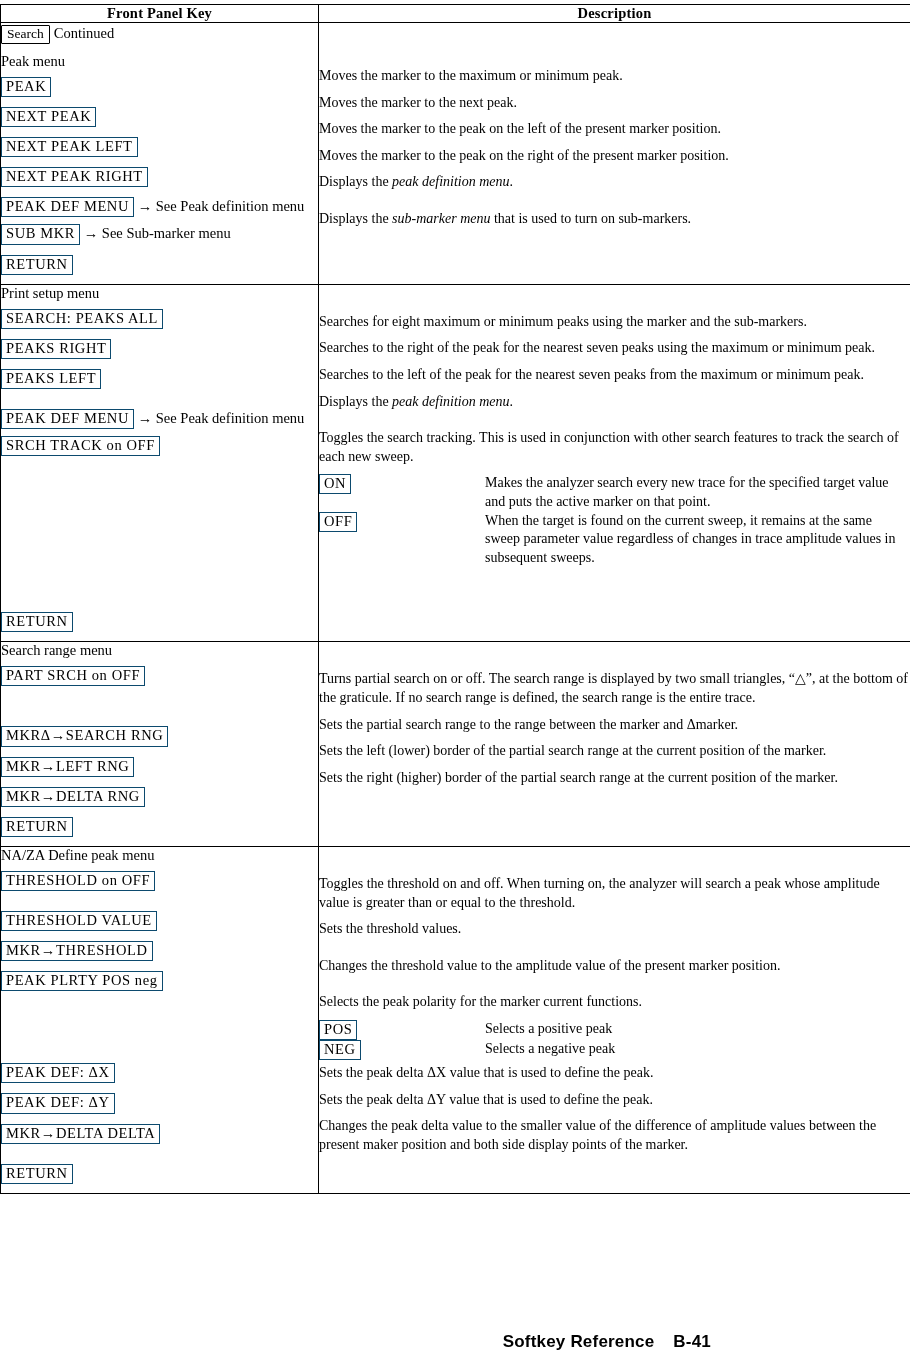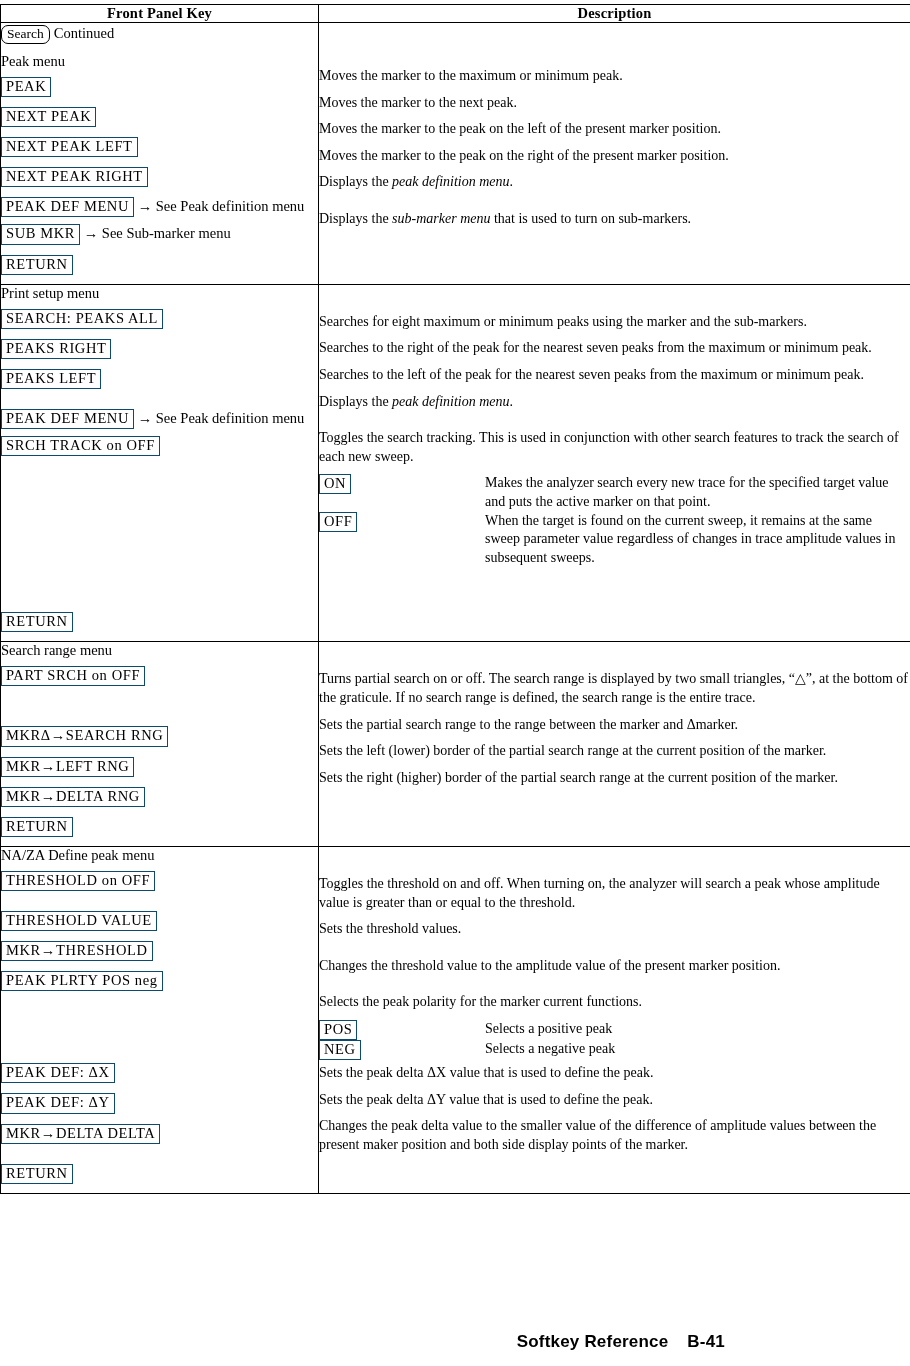--- a/index.html
+++ b/index.html
@@ -60,21 +60,21 @@
     font-size: 14.5px;
     line-height: 1.18;
     letter-spacing: 0.6px;
     white-space: nowrap;
     background: #fff;
     margin: 0;
   }
   .skround {
     display: inline-block;
     border: 1px solid #000;
-    border-radius: 7px;
+    border-radius: 1px;
     padding: 0px 5px 1px 5px;
     font-size: 13.5px;
     line-height: 1.18;
     white-space: nowrap;
   }
   .keyline {
     margin: 0 0 9px 0;
     line-height: 1.25;
   }
   .keyline.tight { margin-bottom: 6px; }
@@ -102,21 +102,21 @@
     border: none !important;
     padding: 0 0 9px 0;
     vertical-align: top;
     font-size: 14px;
     line-height: 1.33;
   }
   .subtab td.k { width: 160px; padding-right: 6px; }
 
   .footer {
     position: absolute;
-    right: 8px;
+    right: 22px;
     bottom: 14px;
     font-family: "Liberation Sans", sans-serif;
     font-weight: bold;
     font-size: 17px;
     letter-spacing: 0.2px;
   }
   .footer .pg { margin-left: 14px; }
   .spacer-lg { height: 34px; }
   .spacer-md { height: 18px; }
   .spacer-sm { height: 10px; }
@@ -203,21 +203,21 @@
           </div>
           <div style="height:146px"></div>
           <div class="keyline">
             <span class="sk">RETURN</span>
           </div>
         </td>
         <td class="cellpad-desc">
           <div class="spacer-md"></div>
           <div class="spacer-sm"></div>
           <div class="desc-line">Searches for eight maximum or minimum peaks using the marker and the sub-markers.</div>
-          <div class="desc-line">Searches to the right of the peak for the nearest seven peaks from the maximum or minimum peak.</div>
+          <div class="desc-line">Searches to the right of the peak for the nearest seven peaks using the maximum or minimum peak.</div>
           <div class="desc-line">Searches to the left of the peak for the nearest seven peaks from the maximum or minimum peak.</div>
           <div class="desc-line"><span>Displays the </span><span class="it">peak definition menu</span><span>.</span></div>
           <div class="spacer-sm"></div>
           <div class="desc-line">Toggles the search tracking. This is used in conjunction with other search features to track the search of each new sweep.</div>
           <table class="subtab">
             <tbody>
                 <tr>
               <td class="k"><span class="sk">ON</span></td>
               <td>Makes the analyzer search every new trace for the specified target value and puts the active marker on that point.</td>
             </tr>

